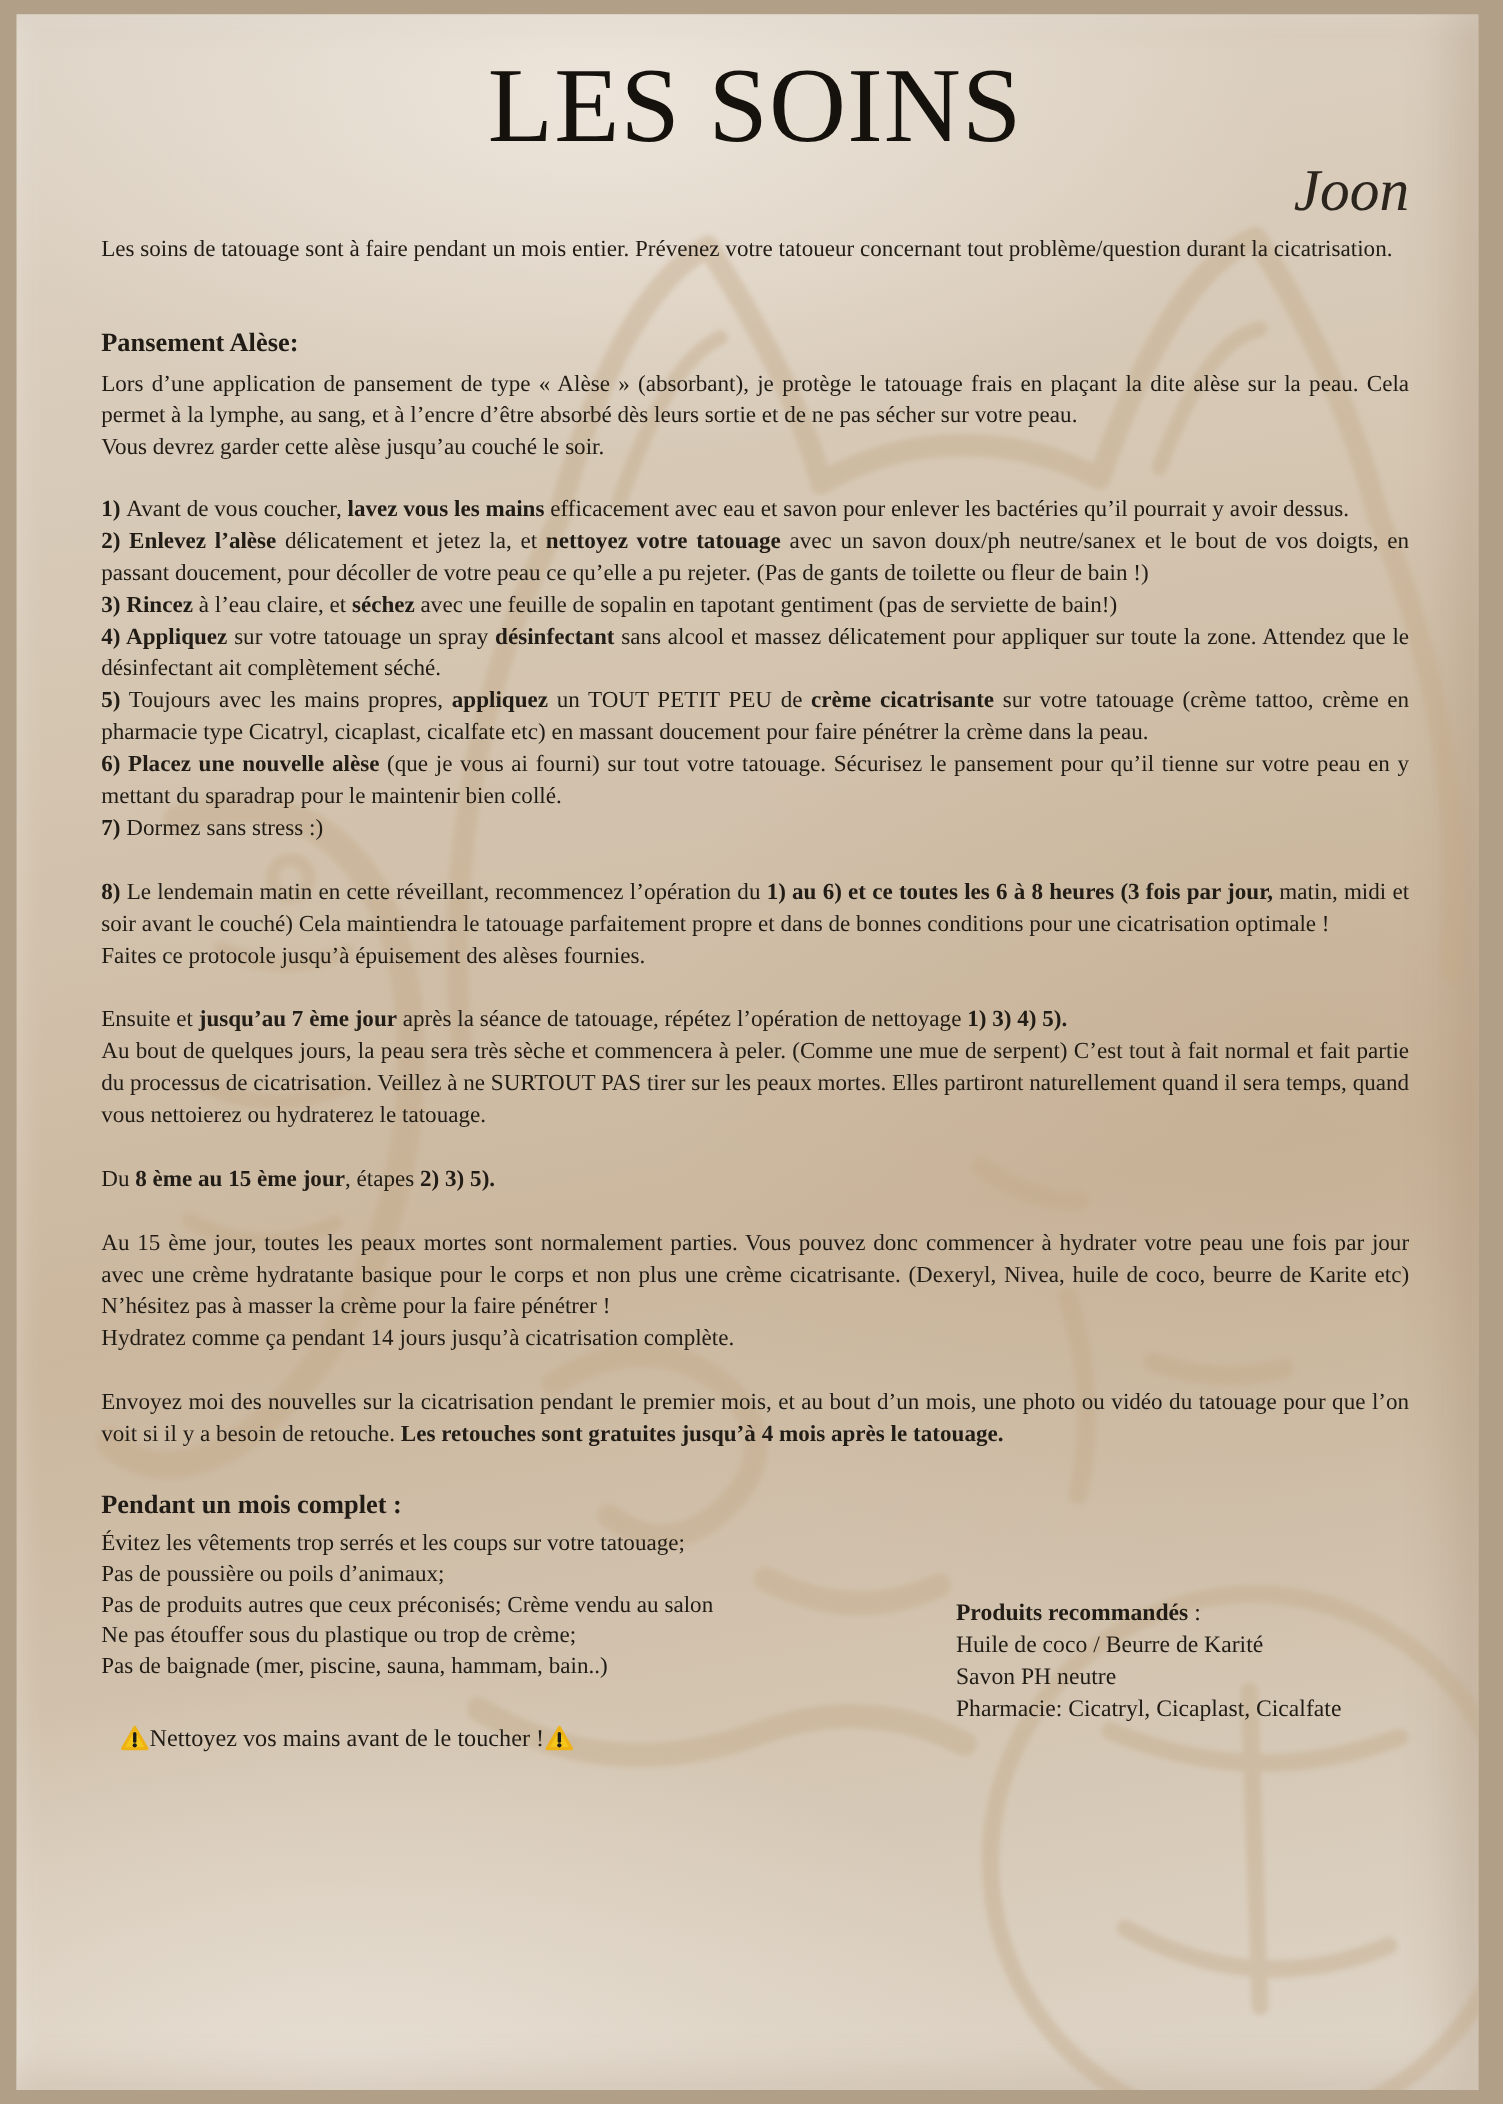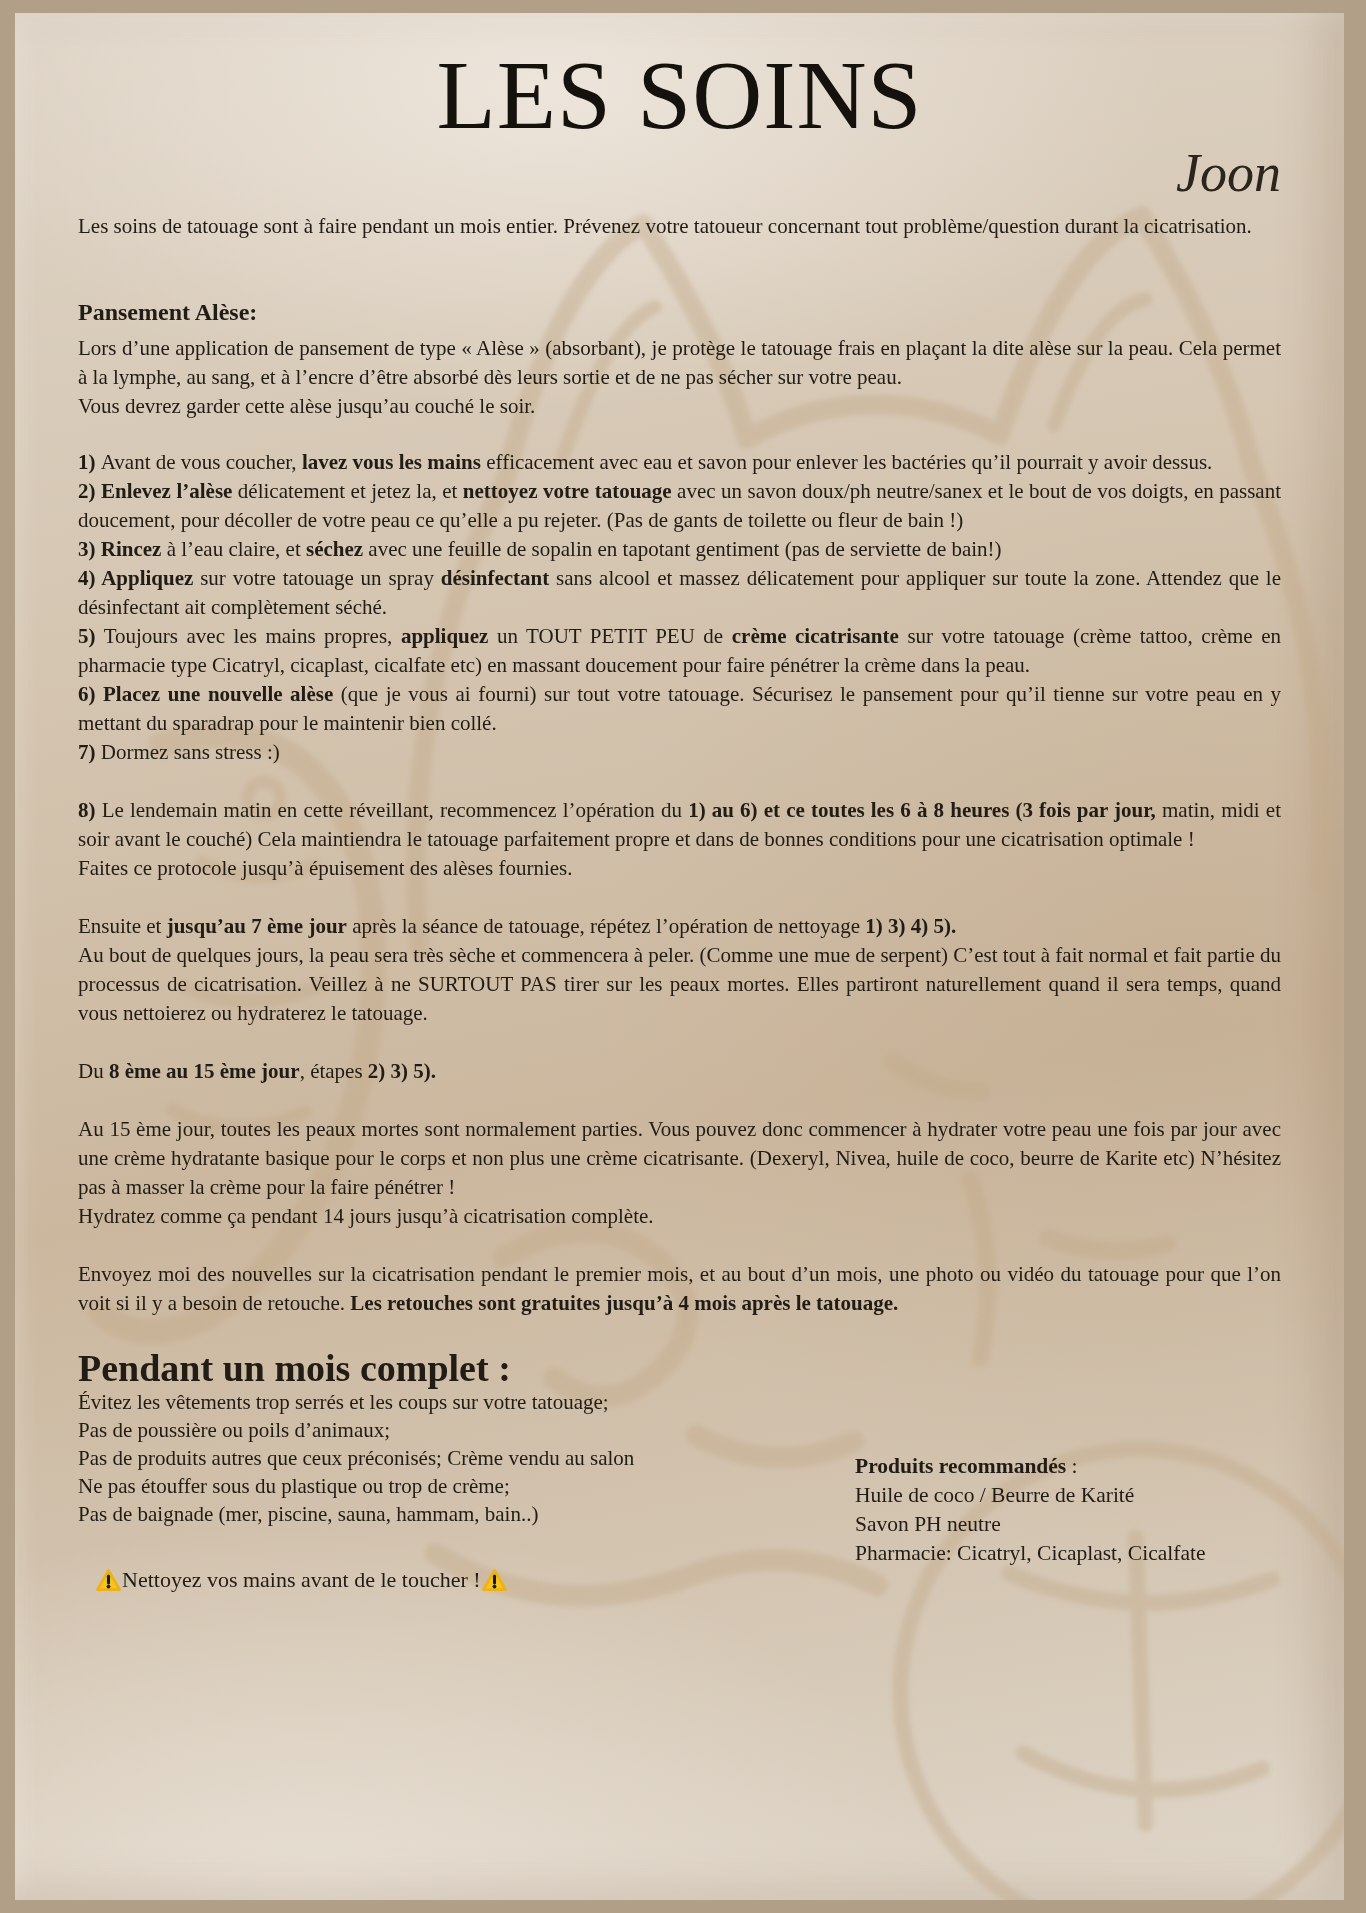--- a/index.html
+++ b/index.html
@@ -16,20 +16,21 @@
     position: absolute; left: 15px; top: 13px;
     width: 1329px; height: 1887px;
     overflow: hidden;
     background:
       radial-gradient(ellipse 1000px 520px at 40% 4%, rgba(240,233,224,0.85), rgba(240,233,224,0) 62%),
       radial-gradient(ellipse 1100px 650px at 22% 100%, rgba(236,229,219,0.75), rgba(236,229,219,0) 58%),
       radial-gradient(ellipse 900px 900px at 88% 52%, rgba(186,161,128,0.30), rgba(186,161,128,0) 65%),
       linear-gradient(170deg, #ddd3c5 0%, #d5c6b2 30%, #cbb79e 58%, #d6c9b7 85%, #e0d7ca 100%);
     box-shadow: inset -26px -10px 42px rgba(140,115,85,0.22),
                 inset 8px 6px 20px rgba(255,255,255,0.22);
+    padding-left: 14px;
   }
   .watermark { position: absolute; inset: 0; width: 100%; height: 100%; opacity: 0.42; }
   .content { position: relative; z-index: 1; padding: 0 63px; }
 
   .title {
     margin: 34px 0 0; text-align: center;
     font-size: 97px; font-weight: 400; line-height: 1.0; letter-spacing: 1px;
     color: #15110c;
   }
   .subtitle {
@@ -40,21 +41,21 @@
 
   p { margin: 0; font-size: 21px; line-height: 29px; }
   .j { text-align: justify; }
   .b { font-weight: bold; }
   .intro { margin-top: 12px; }
 
   .h-pansement { margin: 56px 0 7px; font-size: 24px; line-height: 30px; font-weight: bold; }
   .steps { margin-top: 27px; }
   .mt { margin-top: 29px; }
 
-  .h-month { margin: 33px 0 3px; font-size: 38px; line-height: 34px; font-weight: bold; font-family: Liberation Serif, serif; }
+  .h-month { margin: 33px 0 3px; font-size: 24px; line-height: 34px; font-weight: bold; font-family: Liberation Serif, serif; }
   .month-section { position: relative; }
   .dont-list { font-size: 21px; }
   .dont-line { font-size: 21px; line-height: 28px; }
 
   .products { position: absolute; left: 777px; top: 100px; width: 440px; }
   .products-heading { font-size: 21.5px; line-height: 30px; }
   .product-line { font-size: 21.5px; line-height: 29px; }
 
   .warning-row {
     margin-top: 38px; padding-left: 17px;

